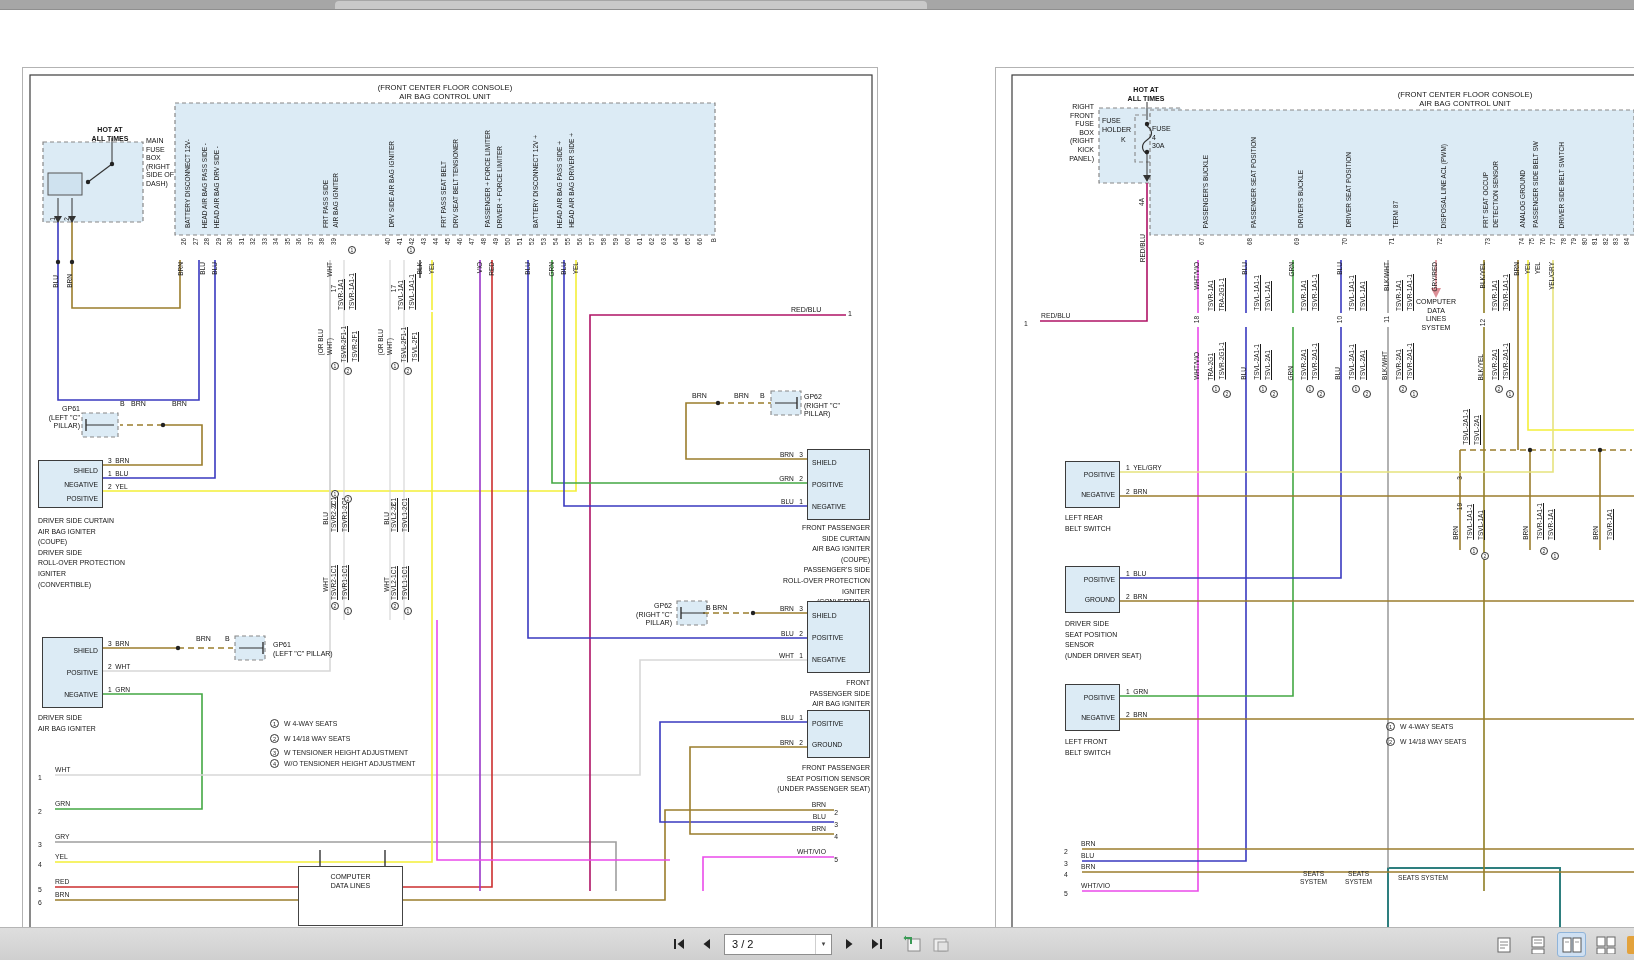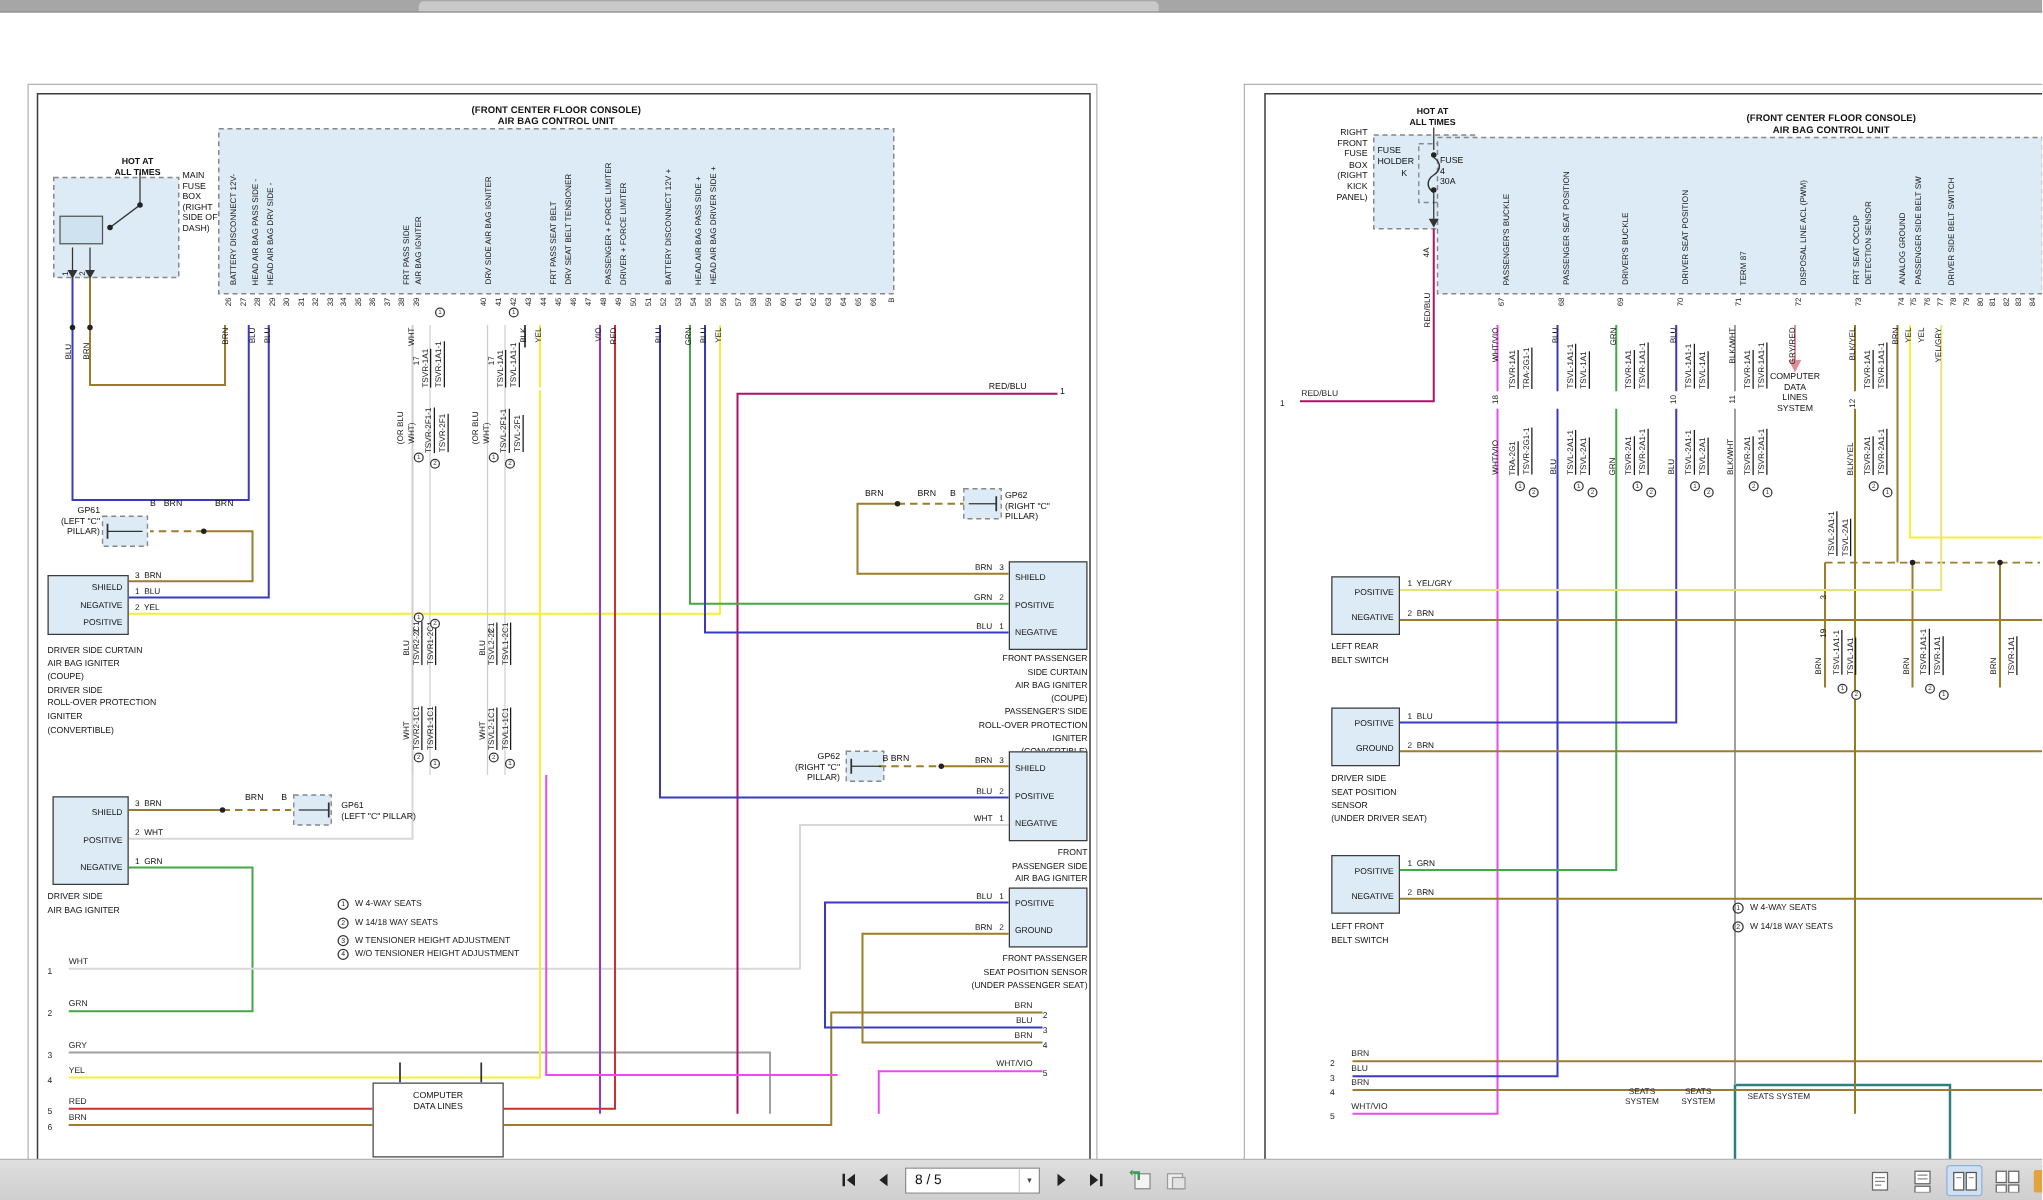--- a/index.html
+++ b/index.html
@@ -19,21 +19,21 @@
   .vl{position:absolute;writing-mode:vertical-rl;transform:rotate(180deg);font-size:6.5px;
       line-height:8px;white-space:nowrap;color:#1a1a1a;}
   .pintop{bottom:742px;}
   .pin-num{top:228px;font-size:6.3px;}
   .wcolor{top:252px;}
   .u{text-decoration:underline;}
   
   .t{position:absolute;font-size:7px;line-height:8.6px;white-space:pre-line;color:#111;}
   .tc{text-align:center;}
   .tr{text-align:right;}
-  .ptitle{font-size:7.6px;font-weight:bold;letter-spacing:.1px;}
+  .ptitle{font-size:7.6px;font-weight:normal;letter-spacing:.1px;}
   
   .sbox{position:absolute;background:#dcebf5;border:1.2px solid #3c3c3c;display:flex;flex-direction:column;
         justify-content:space-around;padding:2px 4px;}
   .sbox-r{font-size:6.8px;line-height:7px;color:#111;}
   .ar{text-align:right;} .al{text-align:left;}
   .pinlab{position:absolute;font-size:6.6px;white-space:pre;color:#111;}
   .cap{position:absolute;font-size:6.9px;line-height:10.6px;white-space:pre-line;color:#111;}
   
   .cmark{position:absolute;width:8px;height:8px;border:0.9px solid #333;border-radius:50%;
          font-size:5px;line-height:7px;text-align:center;color:#333;background:#fff;}
@@ -690,21 +690,21 @@
             <rect x="3" y="3" width="2" height="10" fill="#222"></rect>
             <path d="M13,3 L6.5,8 L13,13 Z" fill="#222"></path>
           </svg>
       </div>
       <div class="tb-btn">
         <svg width="16" height="16">
             <path d="M11,3 L4.5,8 L11,13 Z" fill="#222"></path>
           </svg>
       </div>
       <div class="pagebox">
-        <span class="pval">8 / 5</span>
+        <span class="pval">3 / 2</span>
         <span class="pcaret">▾</span>
       </div>
       <div class="tb-btn">
         <svg width="16" height="16">
             <path d="M5,3 L11.5,8 L5,13 Z" fill="#222"></path>
           </svg>
       </div>
       <div class="tb-btn">
         <svg width="16" height="16">
             <path d="M3,3 L9.5,8 L3,13 Z" fill="#222"></path>

